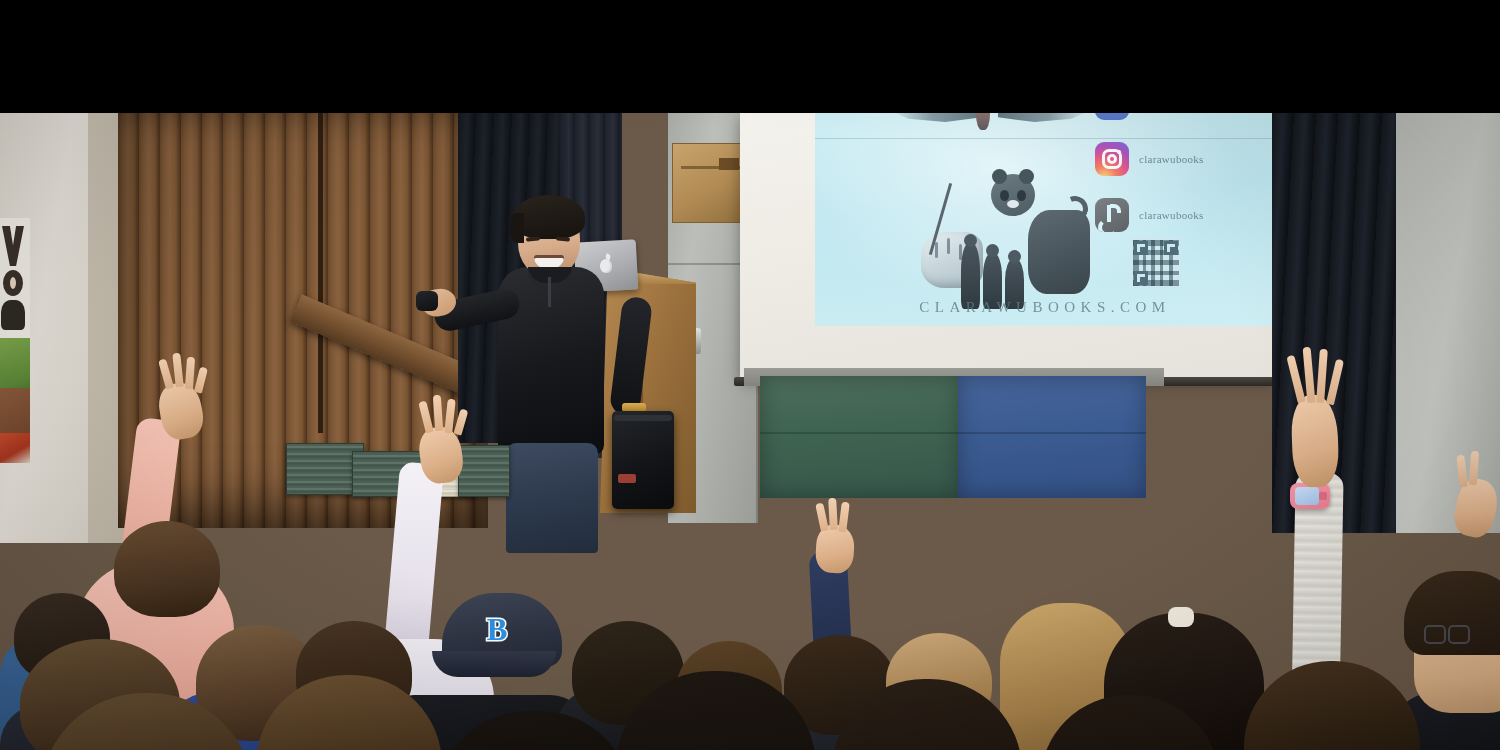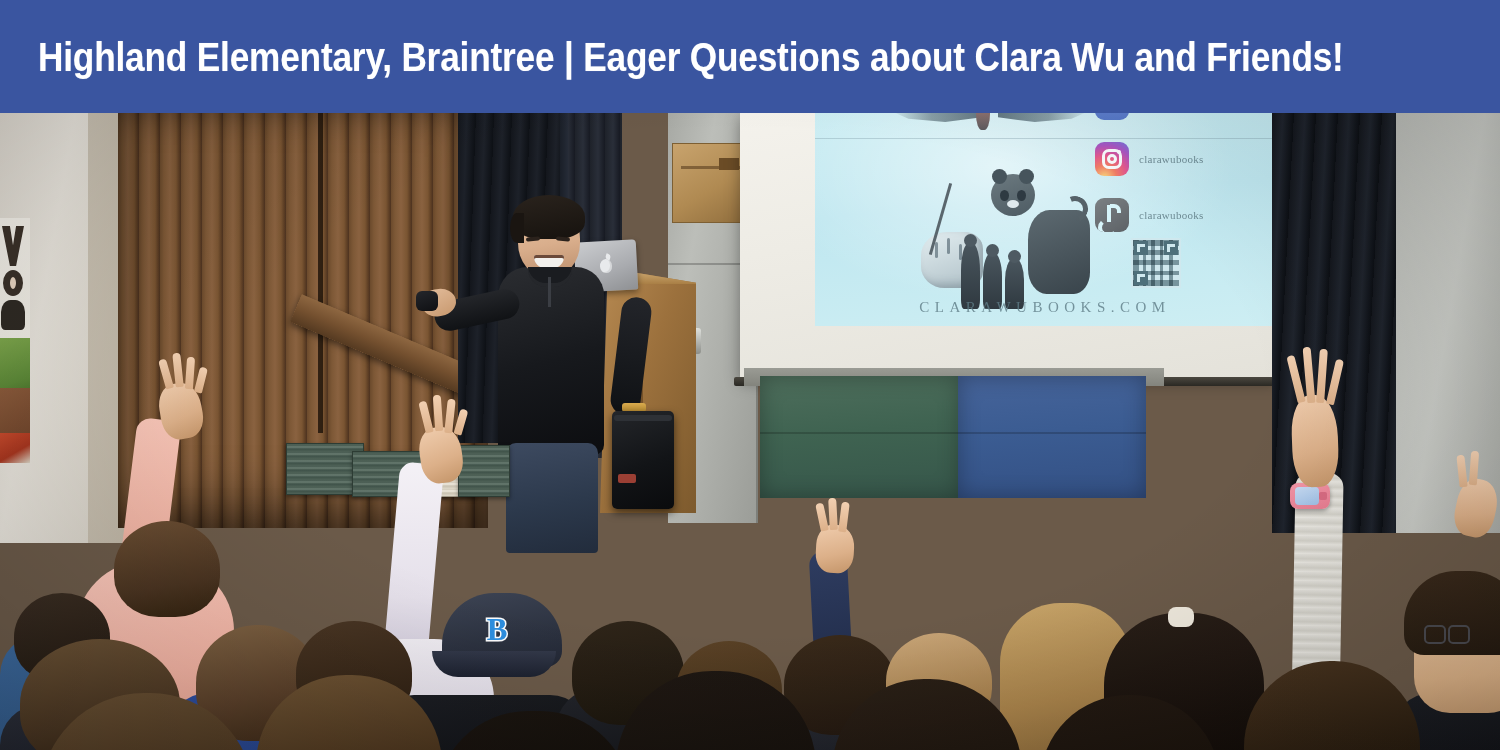--- a/index.html
+++ b/index.html
@@ -545,23 +545,20 @@
     position:absolute; left:0; top:0; width:100%; height:100%;
     background:radial-gradient(ellipse at 50% 42%, rgba(0,0,0,0) 48%, rgba(0,0,0,.18) 100%);
     pointer-events:none;
   }
 </style>
 </head>
 <body>
 
 <div class="page">
 
-  <div class="banner">
-    <div class="banner-title">Highland Elementary, Braintree | Eager Questions about Clara Wu and Friends!</div>
-  </div>
 
   <div class="photo">
 
     <div class="wall-left-white"></div>
     <div class="wall-left-tan"></div>
 
     <div class="poster">
       <div class="p-let1"></div>
       <div class="p-let2"></div>
       <div class="p-let3"></div>

